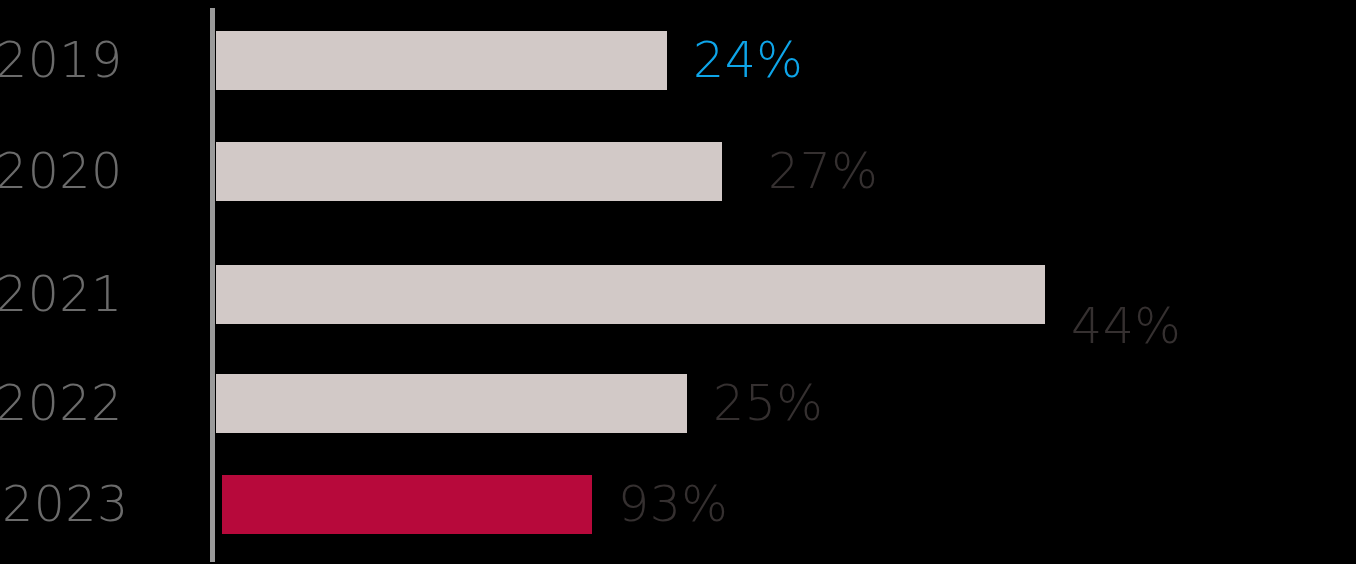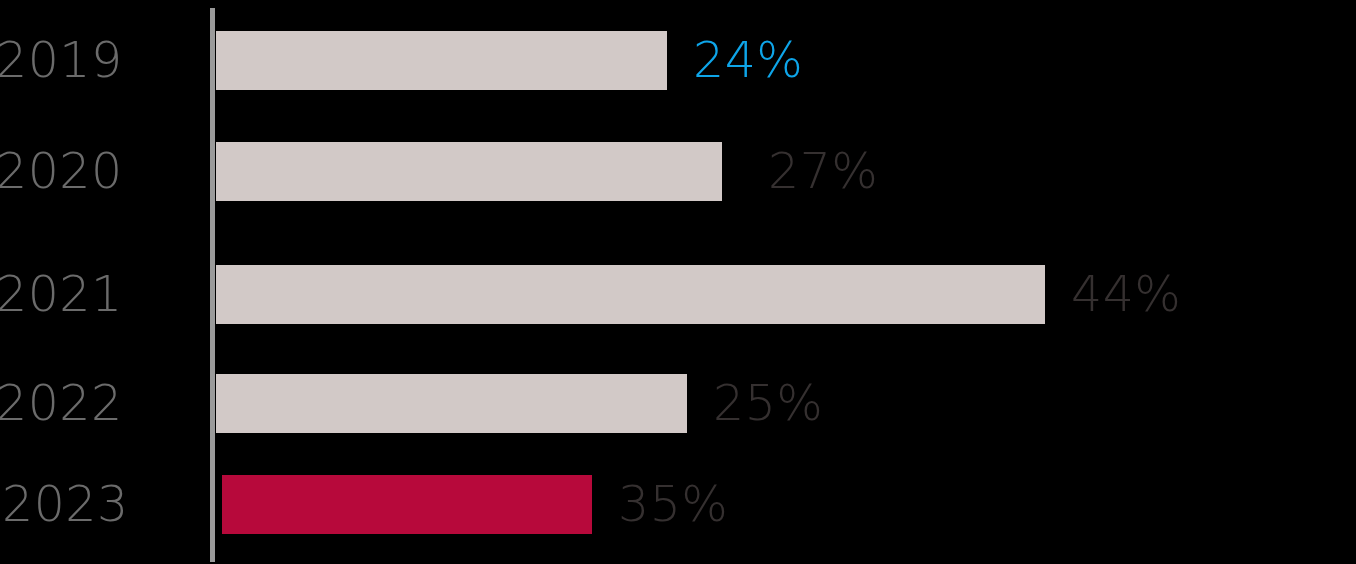--- a/index.html
+++ b/index.html
@@ -84,28 +84,28 @@
 
   <div class="bar-row" style="top:142px;">
     <div class="year-label" style="color: rgb(107, 107, 107);">2020</div>
     <div class="bar neutral" style="width: 506px; background: rgb(210, 201, 199);"></div>
     <div class="value-label" style="left: 748px; color: rgb(53, 48, 48); margin-left: 20px;">27%</div>
   </div>
 
   <div class="bar-row" style="top:265px;">
     <div class="year-label" style="color: rgb(107, 107, 107);">2021</div>
     <div class="bar neutral" style="width: 829px; background: rgb(210, 201, 199);"></div>
-    <div class="value-label" style="left: 1071px; color: rgb(53, 48, 48);">44%</div>
+    <div class="value-label" style="left: 1071px; color: rgb(53, 48, 48); margin-top: 32px;">44%</div>
   </div>
 
   <div class="bar-row" style="top:374px;">
     <div class="year-label" style="color: rgb(107, 107, 107);">2022</div>
     <div class="bar neutral" style="width: 471px; background: rgb(210, 201, 199);"></div>
     <div class="value-label" style="left: 713px; color: rgb(53, 48, 48); text-align: center;">25%</div>
   </div>
 
   <div class="bar-row" style="top:475px;margin-left:6px;">
     <div class="year-label" style="color: rgb(107, 107, 107);">2023</div>
     <div class="bar highlight" style="width: 370px; background: rgb(183, 9, 59);"></div>
-    <div class="value-label" style="left: 612px; color: rgb(53, 48, 48);">35%</div>
+    <div class="value-label" style="left: 612px; color: rgb(53, 48, 48);">93%</div>
   </div>
 
 </div>
 
 </body></html>

